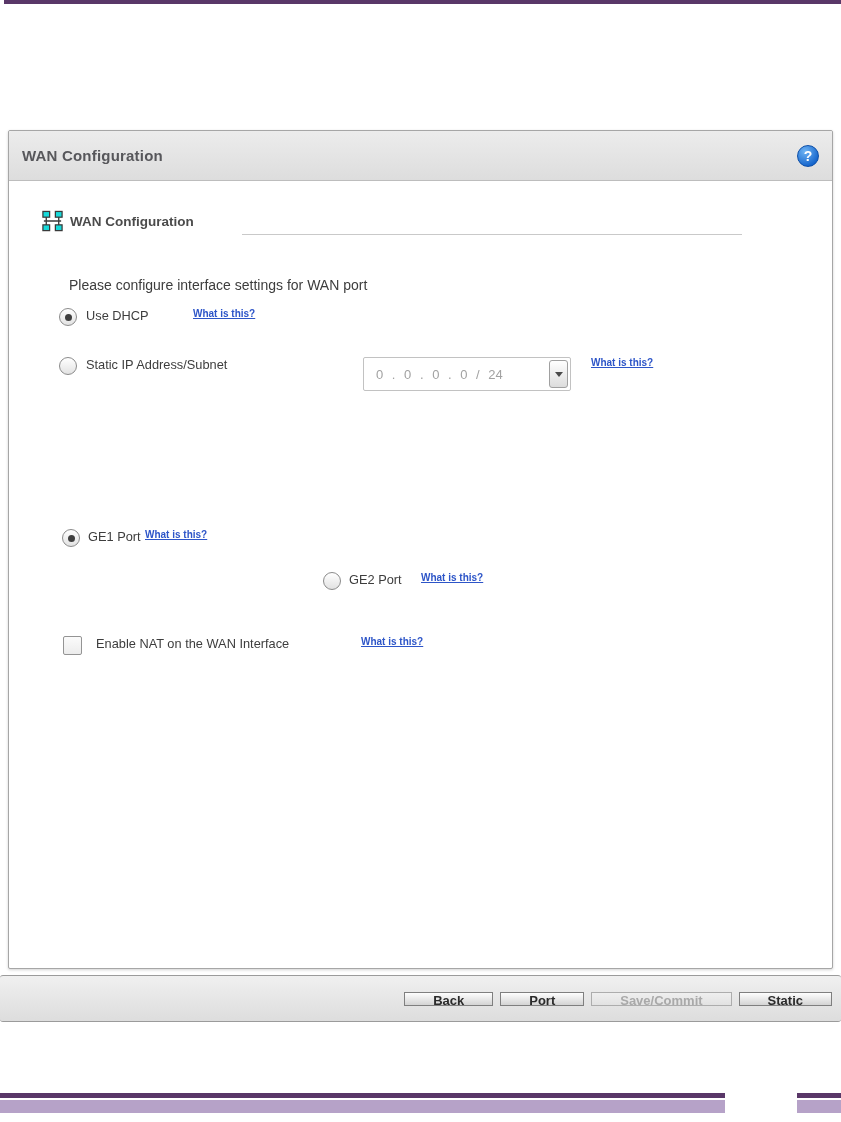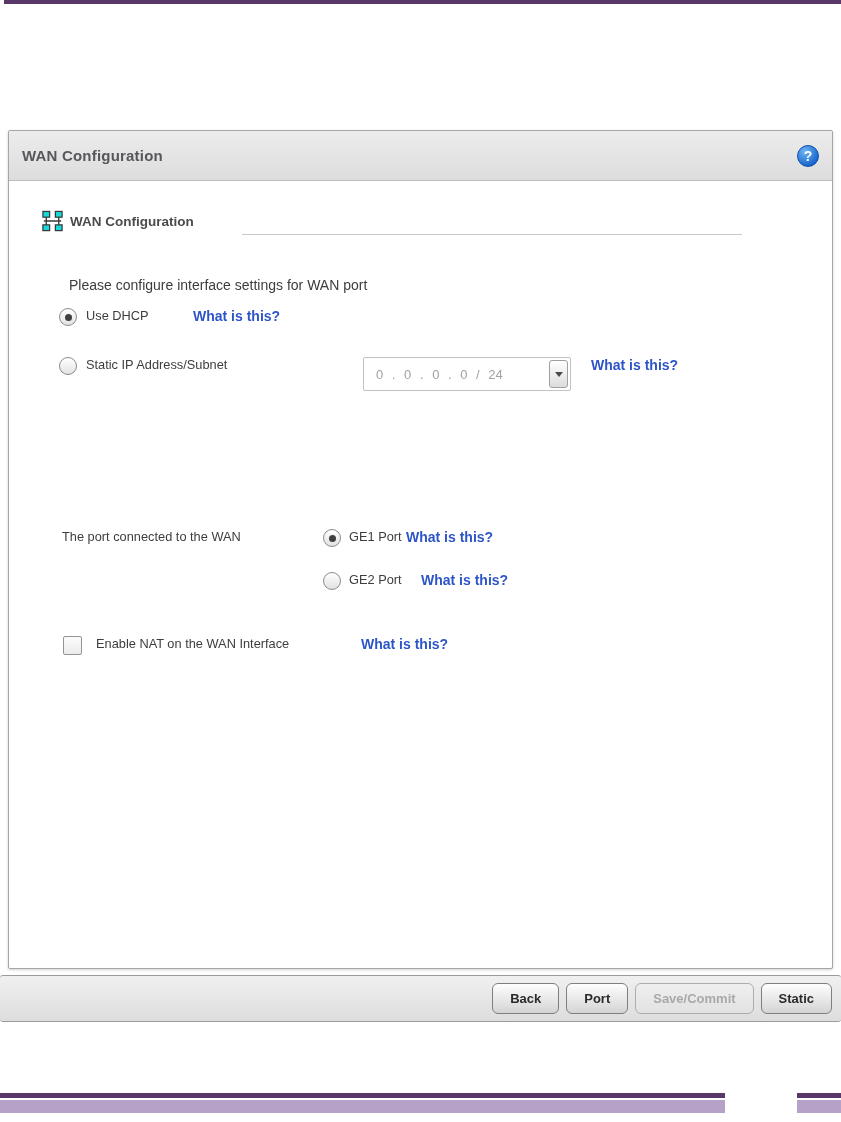--- a/index.html
+++ b/index.html
@@ -50,21 +50,21 @@
 
   .lbl{font-size:12.8px;color:#3d3d3d;}
   .lbl-dhcp{margin-left:9px;width:107px;}
   .lbl-static{margin-left:9px;width:277px;}
   .lbl-ge1{margin-left:8px;width:57px;}
   .lbl-ge2{margin-left:8px;width:72px;}
   .lbl-nat{margin-left:14px;width:265px;}
   .port-label{width:261px;font-size:12.8px;color:#3d3d3d;flex:none;}
   .gateway-label{width:210px;font-size:12.8px;color:#9d9d9d;flex:none;}
 
-  .link{font-size:14px;font-weight:bold;color:#2d55c8;
+  .link{font-size:10px;font-weight:bold;color:#2d55c8;text-decoration:underline;
         cursor:pointer;white-space:nowrap;}
 
   .ip-field{width:206px;height:32px;border:1px solid #c2c2c2;border-radius:2px;background:#fff;
         position:relative;display:flex;align-items:center;flex:none;box-sizing:content-box;}
   .ip-field input{border:none;outline:none;width:100%;height:100%;padding:0 22px 0 12px;
         font-family:"Liberation Sans",sans-serif;font-size:13px;color:#a2a2a2;
         background:transparent;word-spacing:5px;box-sizing:border-box;}
   .dd-btn{position:absolute;right:2px;top:2px;bottom:2px;width:17px;border:1px solid #a0a0a0;
         border-radius:3px;background:linear-gradient(#ffffff,#dcdcdc);display:flex;
         align-items:center;justify-content:center;cursor:pointer;}
@@ -73,21 +73,21 @@
   .static-link{margin-left:20px;}
 
   .gw-field{width:173px;height:32px;border:1px solid #b6b6b6;background:#fff;display:flex;
         align-items:center;justify-content:center;flex:none;}
   .gw-dots{color:#b0b0b0;font-size:12px;word-spacing:38px;}
 
   .footer{position:absolute;left:0;top:975px;width:841px;height:47px;box-sizing:border-box;
         background:linear-gradient(#f0f0f0,#dddddd);border-top:1px solid #9b9b9b;
         border-bottom:1px solid #9b9b9b;border-radius:3px;display:flex;align-items:center;
         justify-content:flex-end;gap:7px;padding-right:9px;}
-  .btn{height:31px;padding:0 17px;border:1px solid #7f7f7f;border-radius:6px;
+  .btn{height:14px;padding:0 28px;border:1px solid #7f7f7f;border-radius:0;
         background:linear-gradient(#fefefe,#d4d4d4);font-family:"Liberation Sans",sans-serif;
         font-weight:bold;font-size:13px;color:#2b2b2b;cursor:pointer;}
   .btn.disabled{color:#a9a9a9;border-color:#adadad;
         background:linear-gradient(#efefef,#e2e2e2);cursor:default;}
 </style>
 </head>
 <body>
 
 <div class="page">
 
@@ -133,21 +133,20 @@
         <input readonly="" value="0 . 0 . 0 . 0 / 24" style="">
         <span class="dd-btn">
           <span class="tri"></span>
         </span>
       </span>
       <span class="link static-link">What is this?</span>
     </div>
 
 
     <div class="row row-port1">
-      <span class="port-label">The port connected to the WAN</span>
       <span class="radio selected">
           <span class="dot"></span>
         </span>
       <span class="lbl lbl-ge1">GE1 Port</span>
       <span class="link">What is this?</span>
     </div>
 
     <div class="row row-port2">
       <span class="radio"></span>
       <span class="lbl lbl-ge2">GE2 Port</span>

